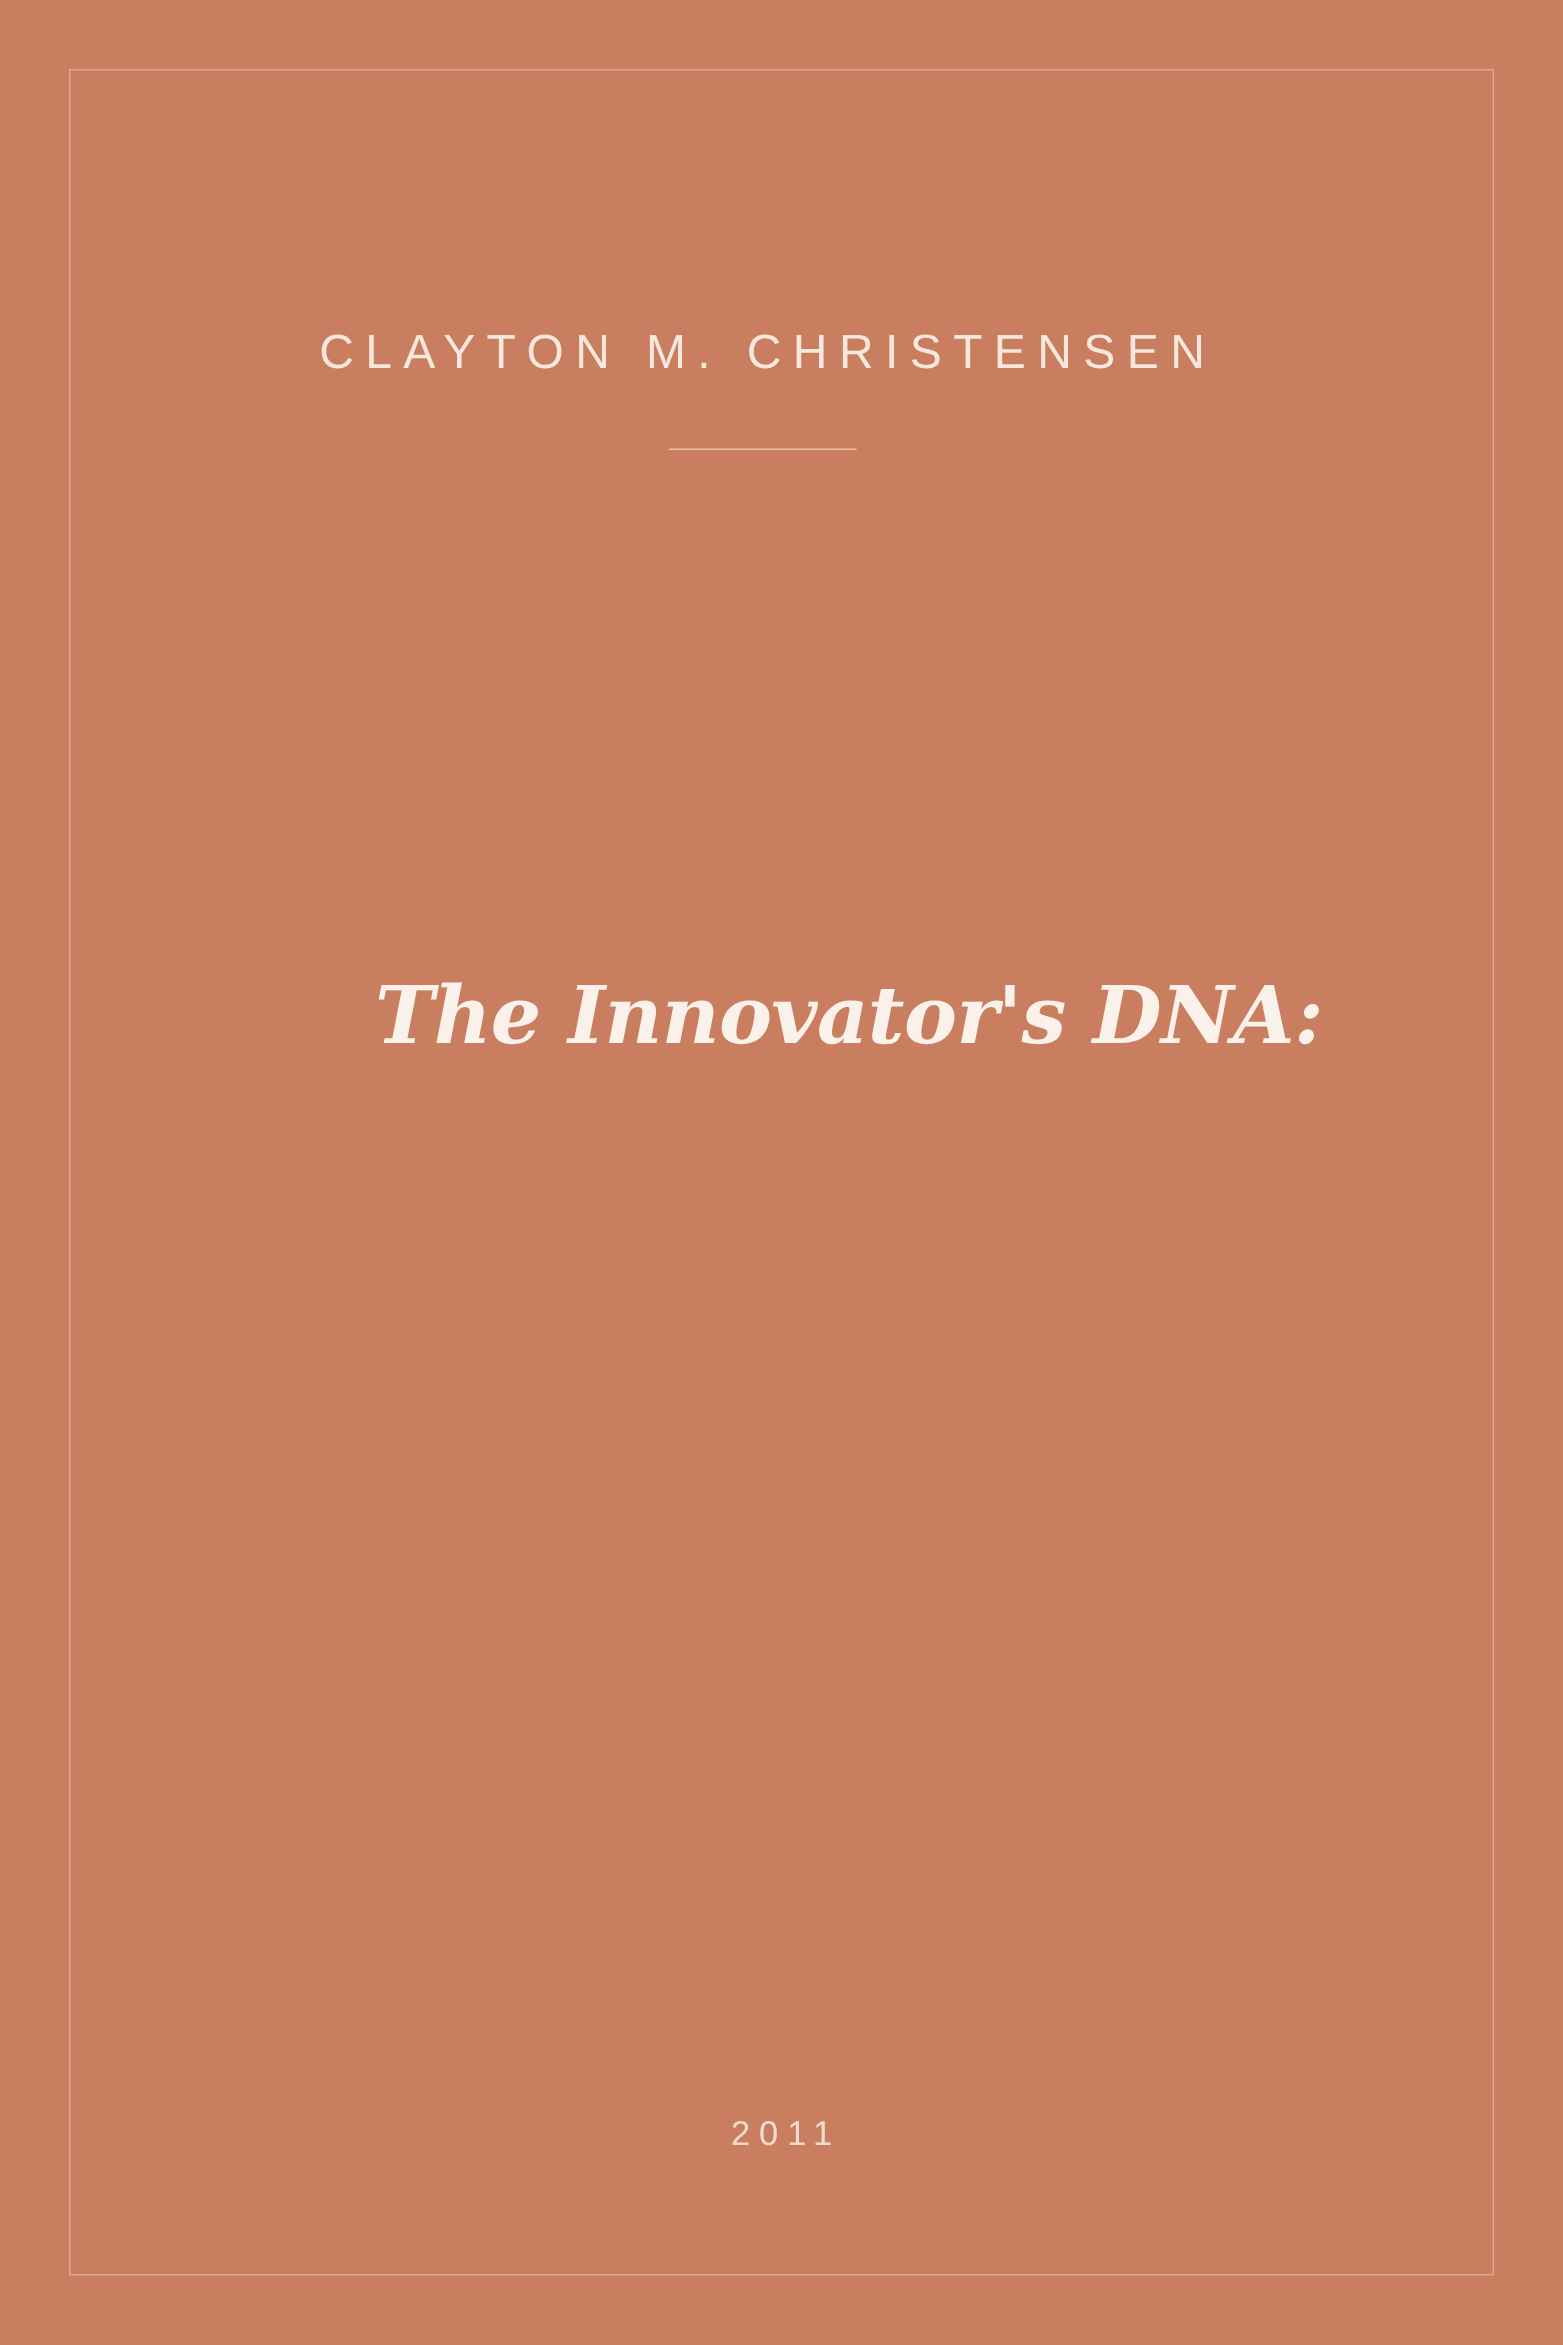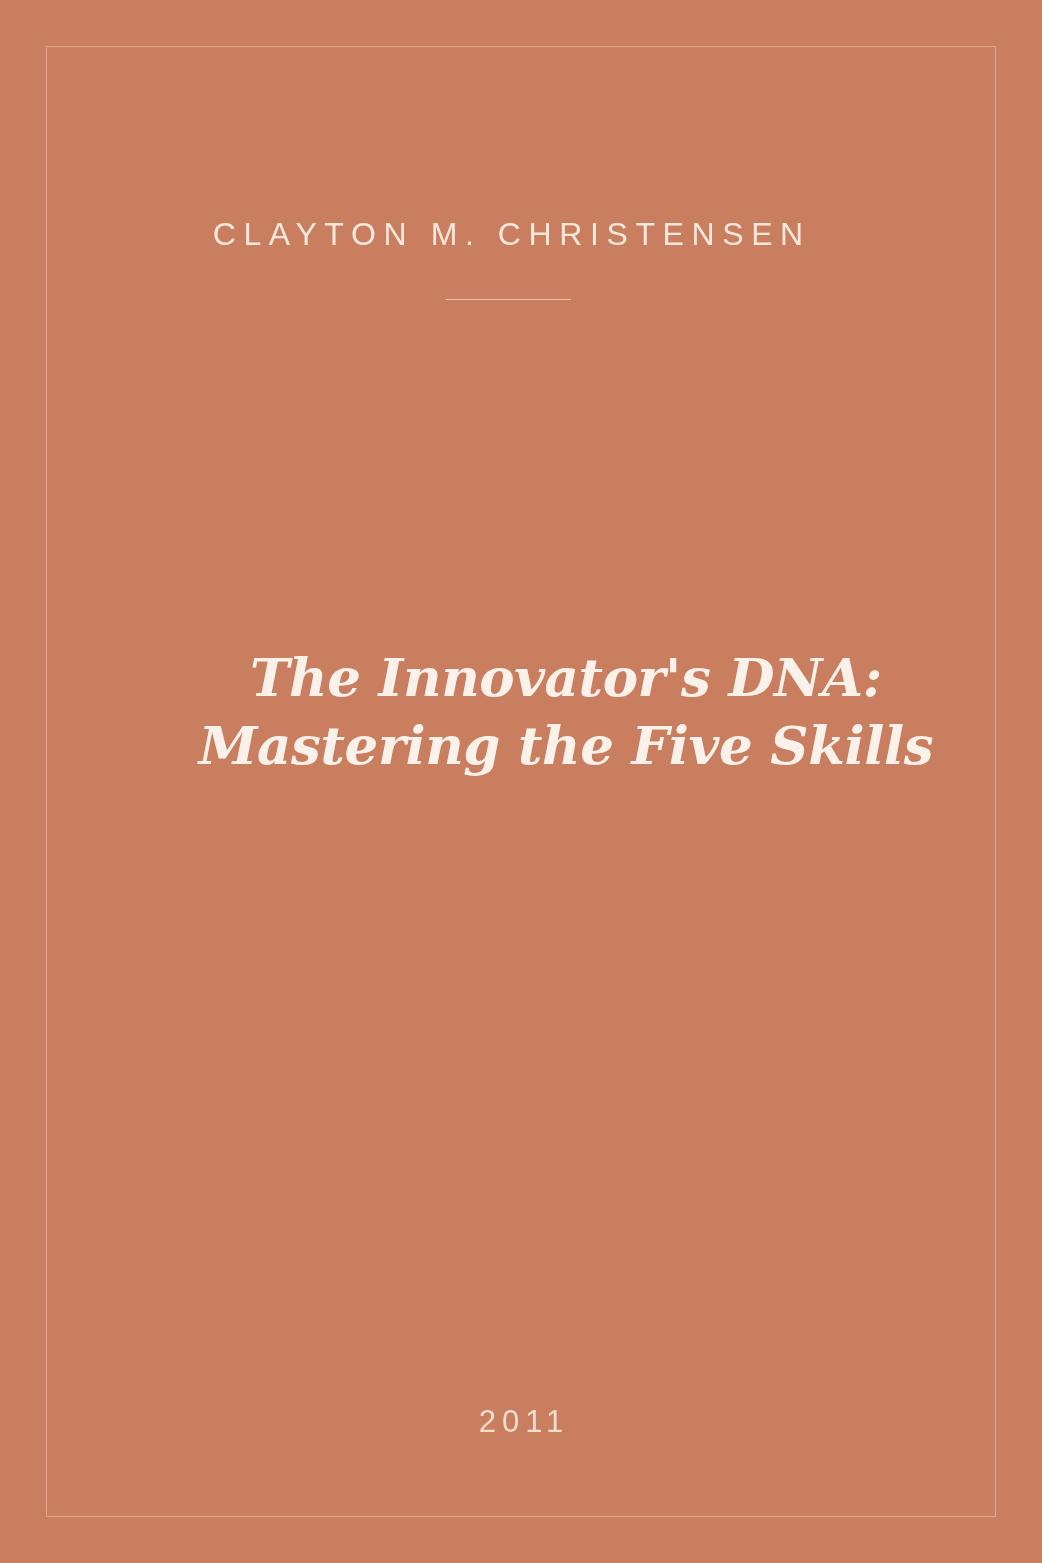--- a/index.html
+++ b/index.html
@@ -77,21 +77,21 @@
   .year-block {
     position: absolute;
     left: 0;
     top: 1405px;
     width: 1042px;
     text-align: center;
   }
   .year-text {
     display: block;
     font-family: "Liberation Sans", sans-serif;
-    font-size: 31px;
+    font-size: 23px;
     font-weight: 300;
     letter-spacing: 6px;
     text-indent: 6px;
     color: #f2dcd0;
     line-height: 34px;
   }
 </style>
 </head>
 <body>
 
@@ -99,20 +99,19 @@
 
   <div class="cover-frame"></div>
 
   <div class="author-block">
     <span class="author-name">CLAYTON M. CHRISTENSEN</span>
     <div class="author-rule"></div>
   </div>
 
   <div class="title-block">
     <span class="book-title">The Innovator's DNA:</span>
-    <span class="book-title">Mastering the Five Skills</span>
   </div>
 
   <div class="year-block">
     <span class="year-text">2011</span>
   </div>
 
 </div>
 
 </body></html>

